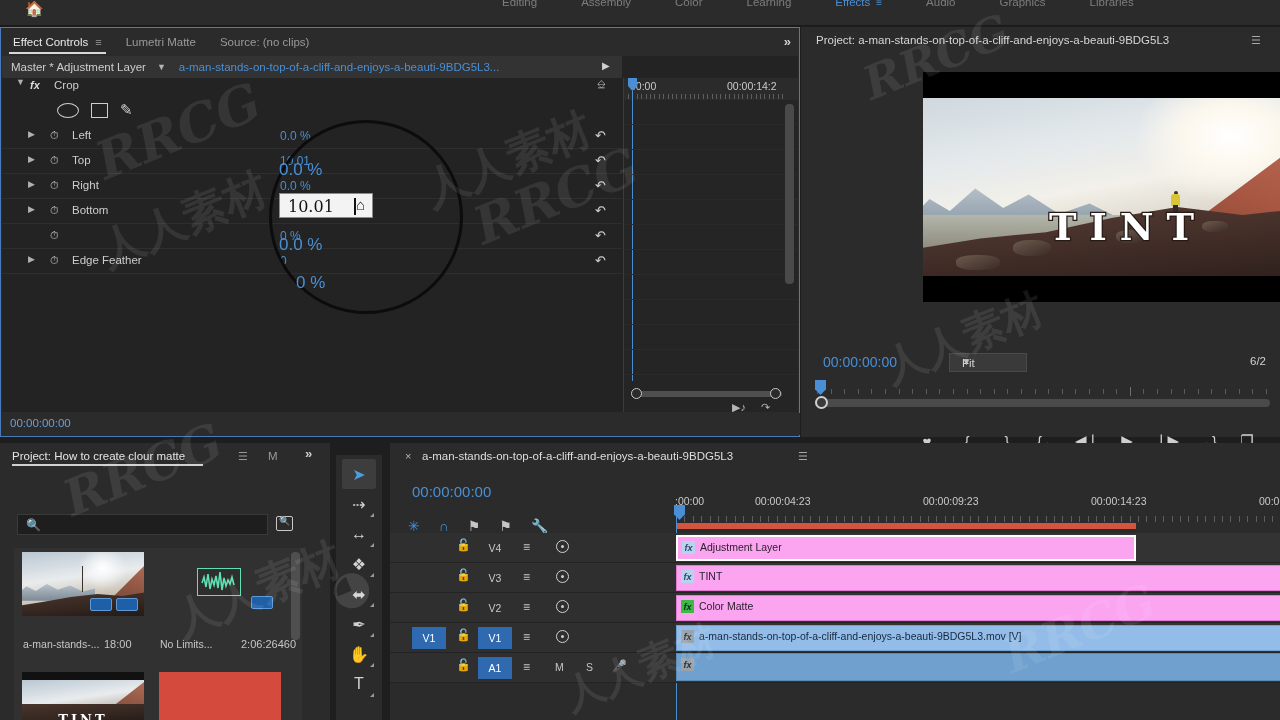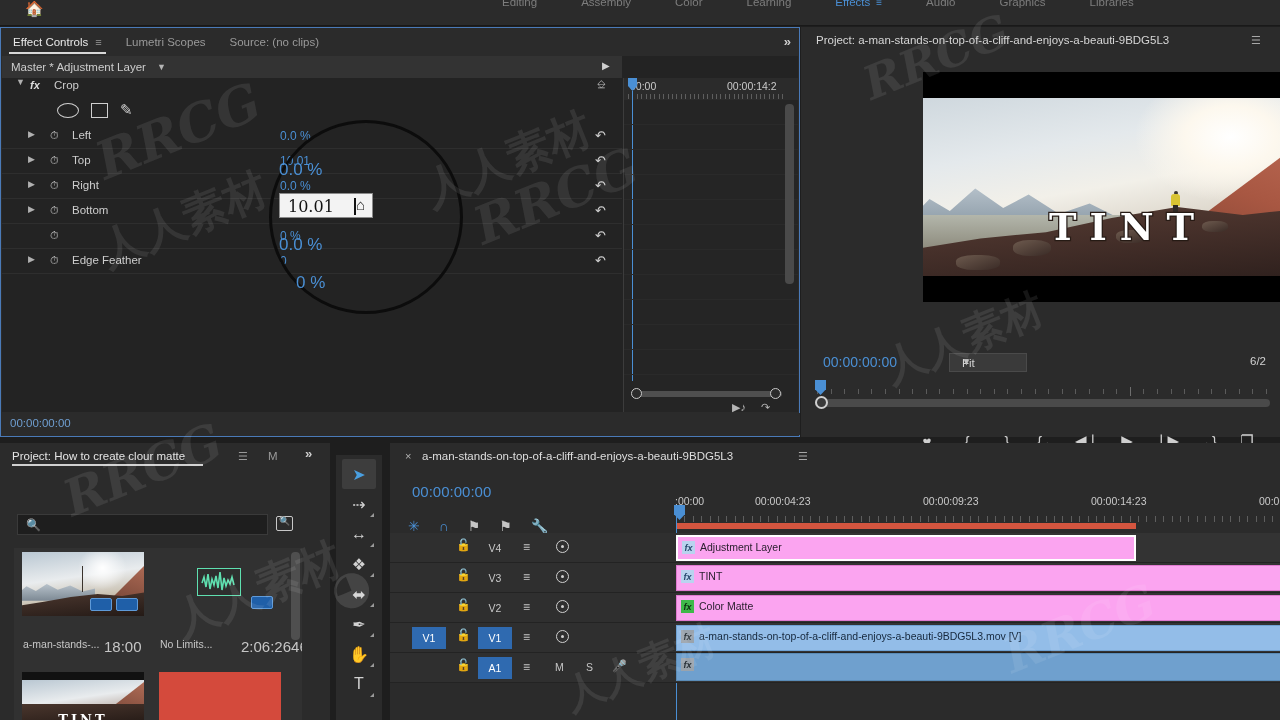--- a/index.html
+++ b/index.html
@@ -188,21 +188,21 @@
     border:1.3px solid #c8c8c8; border-radius:2px; }
   .srch-btn:after { content:"\1F50D"; position:absolute; left:2px; top:-1px;
     font-size:9px; color:#c8c8c8; }
 
   .bin-area { position:absolute; left:14px; top:548px; width:288px; height:172px;
     background:#313131; overflow:hidden; }
   .bin-item { position:absolute; width:134px; }
   .bin-thumb { position:absolute; width:122px; height:64px; background:#111; overflow:hidden; }
   .bin-caption { position:absolute; top:86px; font-size:10.5px; color:#c6c6c6;
     white-space:nowrap; }
-  .bin-dur { position:absolute; top:86px; font-size:15px; color:#c6c6c6; }
+  .bin-dur { position:absolute; top:86px; font-size:11px; color:#c6c6c6; }
   .badge { position:absolute; width:22px; height:13px; background:#1f5fa8;
     border:1px solid #5f9ad8; border-radius:2px; }
   .aud-ic { position:absolute; width:44px; height:28px; border:1.5px solid #5fe0b0;
     background:#2e2e2e; }
   .bin-scroll { position:absolute; right:2px; top:4px; width:9px; height:88px;
     background:#4f4f4f; border-radius:4px; }
 
   
   #tools { left:336px; top:455px; width:46px; height:265px; background:#2b2b2b; }
   .tool { position:relative; width:34px; height:30px; margin:0 auto;
@@ -306,30 +306,31 @@
         <div class="ws-tab active"><span>Effects</span><span class="ws-menu">≡</span></div>
         <div class="ws-tab"><span>Audio</span></div>
         <div class="ws-tab"><span>Graphics</span></div>
         <div class="ws-tab"><span>Libraries</span></div>
       </div>
   </div>
 
   <div class="panel" id="fxpanel">
     <div class="panel-tabs" id="fx-tabs">
         <div class="ptab active"><span>Effect Controls</span><span class="hamb">≡</span></div>
-        <div class="ptab"><span>Lumetri Scopes</span></div>
+        <div class="ptab"><span>Lumetri Matte</span></div>
         <div class="ptab"><span>Source: (no clips)</span></div>
       </div>
     <div class="chev2" style="position:absolute; right:8px; top:6px;">»</div>
 
     <div id="fx-body">
 
       <div class="fx-clipbar">
         <span class="fx-master">Master * Adjustment Layer</span>
         <span class="fx-dd">▼</span>
+        <span class="fx-clipname">a-man-stands-on-top-of-a-cliff-and-enjoys-a-beauti-9BDG5L3...</span>
         <span class="fx-arrow">▶</span>
       </div>
 
       <div class="fx-left">
 
         <div class="crop-header">
           <span class="crop-twist">▼</span>
           <span class="crop-fx">fx</span>
           <span class="crop-name">Crop</span>
           <span class="crop-fxicon">⎒</span>

